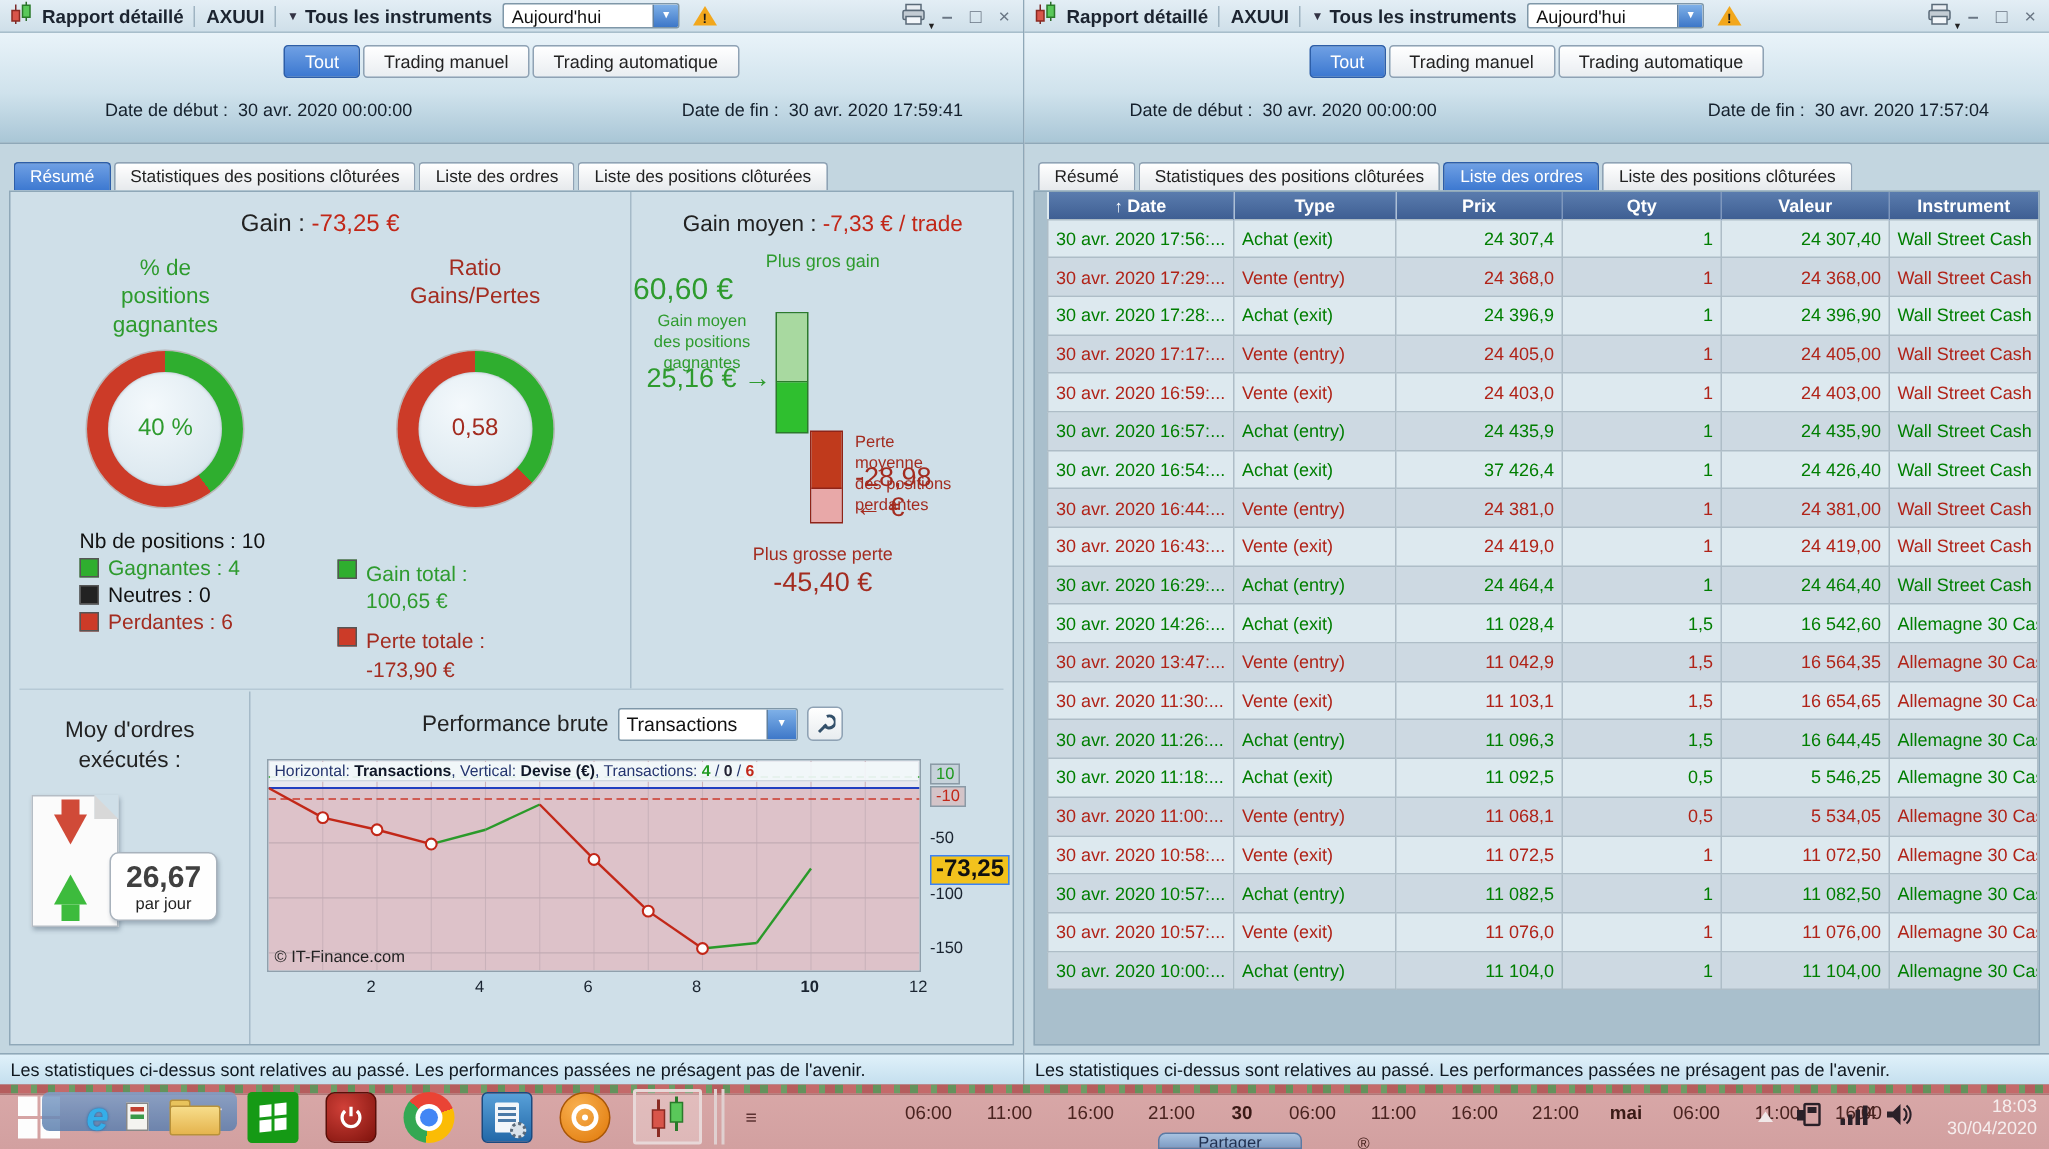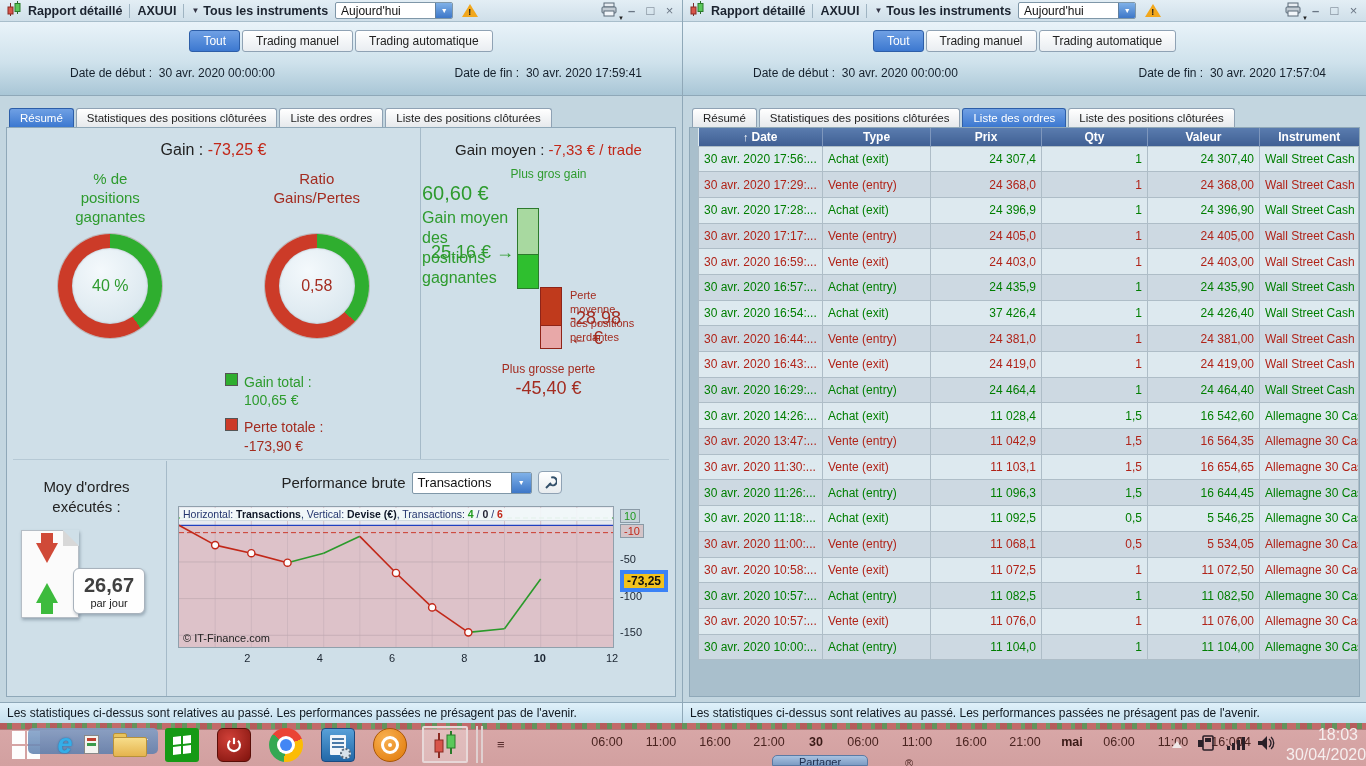--- a/index.html
+++ b/index.html
@@ -69,21 +69,21 @@
   .gmval { color:#c22718; }
   .pgg { text-align:center; margin-top:9px; font-size:12px; color:#2e9b2e; }
   .pggval { text-align:left; font-size:20px; color:#2e9b2e; margin-top:1px; }
   .barszone { position:relative; height:150px; margin-top:3px; }
   .gbar { position:absolute; left:95px; top:0; width:22px; border:1px solid #2c7a2c; }
   .gbar .lt { background:#a8d9a0; border-bottom:1px solid #2c7a2c; }
   .gbar .bt { background:#2fbf2f; }
   .rbar { position:absolute; left:118px; width:22px; border:1px solid #8f2418; }
   .rbar .dk { background:#c03a1c; border-bottom:1px solid #8f2418; }
   .rbar .lt2 { background:#e8a8a8; }
-  .glabel { position:absolute; left:0; width:92px; text-align:left; top:0; font-size:16px; line-height:1.25; color:#2e9b2e; }
+  .glabel { position:absolute; left:0; width:92px; text-align:center; top:0; font-size:11px; line-height:1.25; color:#2e9b2e; }
   .gvalrow { position:absolute; left:-40px; width:132px; text-align:right; font-size:18px; color:#2e9b2e; white-space:nowrap; }
   .rlabel { position:absolute; left:148px; width:100px; font-size:11px; line-height:1.25; color:#a32c20; }
   .rvalblock { position:absolute; left:148px; font-size:18px; color:#a32c20; line-height:1.1; }
   .pgp { text-align:center; font-size:12px; color:#a32c20; margin-top:4px; }
   .pgpval { text-align:center; font-size:18px; color:#a32c20; margin-top:2px; }
 
   
   .perfleft { position:absolute; left:0; top:333px; width:160px; bottom:0; border-right:1px solid #a5bac8; }
   .ordtitle { text-align:center; margin-top:16px; font-size:15px; line-height:1.3; color:#222; }
   .ordicon { position:relative; margin:14px 0 0 14px; width:120px; height:110px; }
@@ -105,21 +105,21 @@
   .chartzone { position:relative; margin:12px 0 0 10px; width:436px; height:164px; }
   .plotwrap { position:absolute; left:0; top:0; width:436px; height:142px; border:1px solid #90a0ac; }
   .plegend { position:absolute; left:1px; right:1px; top:1px; height:13px; background:rgba(242,247,250,.92); font-size:10.5px; white-space:nowrap; overflow:hidden; padding-left:3px; color:#24356e; line-height:13px; border-bottom:1px solid #cfd8df; }
   .plegend b { color:#101828; }
   .lw { font-weight:bold; color:#1f9a1f; } .ln { font-weight:bold; color:#223; } .ll { font-weight:bold; color:#c22718; }
   .copyr { position:absolute; left:4px; bottom:3px; font-size:11px; color:#222; }
   .ylabels { position:absolute; left:442px; top:0; width:60px; height:142px; }
   .ylab { position:absolute; font-size:11px; color:#1a2430; }
   .ybox { border:1px solid #8a9aa6; background:#c6d2da; padding:0 3px; font-size:11px; }
   .ybox.g { color:#1f9a1f; } .ybox.r { color:#c22718; background:#d4c4c8; }
-  .ycur { border:4px solid #3b82f6; background:#f2c21d; color:#111; padding:0 3px; font-size:12px; font-weight:bold; }
+  .ycur { border:1px solid #3b82f6; background:#f2c21d; color:#111; padding:0 3px; font-size:16px; font-weight:bold; }
   .xlabels { position:absolute; left:0; top:146px; width:436px; height:16px; }
   .xlab { position:absolute; font-size:11px; color:#1a2430; }
   .xlab.bold { font-weight:bold; }
 
   
   .tablepanel { position:relative; margin:0 6px; height:570px; background:#a9bfcc; border:1px solid #8fa8b8; overflow:hidden; flex:0 0 auto; }
   table.otable { border-collapse:collapse; width:660px; margin-left:8px; table-layout:fixed; background:#dde9ef; }
   .otable th { background:linear-gradient(#5a7cae,#3f5f93); color:#fff; font-weight:bold; font-size:12px; height:18px; border-left:1px solid #7e97bd; text-align:center; white-space:nowrap; overflow:hidden; }
   .otable th:first-child { border-left:none; }
   .otable td { height:25.7px; padding:0 5px; border:1px solid #aebdc7; font-size:12px; white-space:nowrap; overflow:hidden; }
@@ -127,21 +127,21 @@
   .otable td.c-num { text-align:right; }
   .otable tr.buy td { color:#007e00; }
   .otable tr.sell td { color:#b02318; }
   .otable td.c-date { color:#20262e; }
   .sortarr { font-size:11px; margin-right:3px; }
 
   
   .taskbar { position:absolute; left:0; top:723px; width:1366px; height:43px; background:linear-gradient(#9c5252,#8a4343); overflow:hidden; }
   .tb-chartstrip { position:absolute; left:0; top:0; right:0; height:43px; background:linear-gradient(#d9a8a8,#d2a0a0); }
   .candlestrip { position:absolute; left:0; right:0; top:0; height:7px; background:repeating-linear-gradient(90deg,#b05050 0 7px,#4f8f4f 7px 12px,#c06060 12px 21px,#5a9a5a 21px 25px); opacity:.85; border-bottom:1px solid #a87070; }
-  .timeline { position:absolute; left:580px; top:12px; width:640px; display:flex; gap:0; }
+  .timeline { position:absolute; left:592px; top:12px; width:640px; display:flex; gap:0; }
   .tl { width:54px; text-align:center; font-size:12.5px; color:#4a2420; flex:0 0 auto; }
   .tl.bold { font-weight:bold; color:#3a1a16; width:40px; }
   .tl-extra { position:absolute; left:1237px; top:12px; font-size:12.5px; color:#4a2420; }
   .tb-icons { position:absolute; left:0; top:0; height:43px; display:flex; align-items:center; gap:0; }
   .ticon { width:52px; height:43px; display:flex; align-items:center; justify-content:center; position:relative; flex:0 0 auto; }
   .ticon.sm { width:26px; }
   .startlogo { display:grid; grid-template-columns:13px 13px; grid-template-rows:13px 13px; gap:2px; }
   .startlogo span { background:#fdfdfd; }
   .partager-ghost { position:absolute; left:28px; top:5px; width:130px; height:26px; background:linear-gradient(#7f9fc8,#5c7fae); border-radius:5px; color:#eef; font-size:13px; display:flex; align-items:center; justify-content:flex-end; padding-right:10px; opacity:.85; }
   .ie-e { font-size:27px; font-style:italic; font-weight:bold; color:#35aee8; text-shadow:0 0 2px #1a6aa8; }
@@ -163,21 +163,21 @@
   .bluedoc:before { content:""; position:absolute; left:2px; top:3px; width:12px; height:2px; background:#4a7aa8; box-shadow:0 4px 0 #4a7aa8, 0 8px 0 #4a7aa8; }
   .bluedoc .gear { position:absolute; right:-5px; bottom:-4px; width:11px; height:11px; border-radius:50%; background:#d8e2ea; border:2px dotted #5a6a7a; }
   .wheelicon { position:relative; width:34px; height:34px; border-radius:50%; background:radial-gradient(circle at 35% 30%, #f8b050, #e07808); border:1px solid #a85606; }
   .wheelicon:before { content:""; position:absolute; inset:7px; border-radius:50%; border:3px solid #fff; }
   .wheelicon:after { content:""; position:absolute; inset:14px; border-radius:50%; background:#fff; box-shadow:0 -10px 0 -3px #fff, 0 10px 0 -3px #fff, 10px 0 0 -3px #fff, -10px 0 0 -3px #fff; }
   .prticon { width:46px; height:37px; border:2px solid #e8d8d8; background:rgba(255,255,255,.25); border-radius:2px; display:flex; align-items:center; justify-content:center; }
   .grip { width:7px; height:37px; border-left:2px solid #e0d0d0; border-right:2px solid #e0d0d0; margin-left:2px; }
   .menueq { color:#5a3030; font-size:13px; margin-left:14px; }
   .tray { position:absolute; right:0; top:0; height:43px; display:flex; align-items:center; gap:9px; padding-right:8px; }
   .hiddentri { width:0; height:0; border-left:5px solid transparent; border-right:5px solid transparent; border-bottom:7px solid #f0e8e8; margin-right:6px; }
-  .clockcol { text-align:right; color:#f6eeee; line-height:1.25; font-size:16px; width:72px; }
+  .clockcol { text-align:right; color:#f6eeee; line-height:1.25; font-size:12px; width:72px; }
   .partager-sliver { position:absolute; left:772px; top:32px; width:96px; height:11px; background:linear-gradient(#a8c2e0,#7d9cc4); border:1px solid #5a7aa4; border-radius:5px 5px 0 0; color:#203050; font-size:11px; text-align:center; overflow:hidden; line-height:13px; }
   .reg-glyph { position:absolute; left:905px; top:34px; color:#4a2420; font-size:11px; }
 </style>
 </head>
 <body>
 
 <div class="desktop">
 
   <section class="win left">
     <div class="titlebar">
@@ -244,20 +244,37 @@
           <div class="donutcol">
               <div class="donut" style="background: conic-gradient(rgb(47, 174, 47) 0deg, rgb(47, 174, 47) 40%, rgb(204, 59, 40) 40%, rgb(204, 59, 40) 100%);">
                 <span class="hole"></span>
                 <span class="dctr t-green">40 %</span>
               </div>
             </div>
           <div class="donutcol">
               <div class="donut" style="background: conic-gradient(rgb(47, 174, 47) 0deg, rgb(47, 174, 47) 37%, rgb(204, 59, 40) 37%, rgb(204, 59, 40) 100%);">
                 <span class="hole"></span>
                 <span class="dctr t-red">0,58</span>
+              </div>
+            </div>
+        </div>
+        <div class="legend1">
+          <div class="ltot">Nb de positions : 10</div>
+          <div>
+              <div class="lrow">
+                <span class="sw" style="background: rgb(47, 174, 47);"></span>
+                <span style="color: rgb(46, 155, 46);">Gagnantes : 4</span>
+              </div>
+              <div class="lrow">
+                <span class="sw" style="background: rgb(34, 34, 34);"></span>
+                <span style="color: rgb(17, 17, 17);">Neutres : 0</span>
+              </div>
+              <div class="lrow">
+                <span class="sw" style="background: rgb(204, 59, 40);"></span>
+                <span style="color: rgb(163, 44, 32);">Perdantes : 6</span>
               </div>
             </div>
         </div>
         <div class="legend2">
           <div class="lrow">
               <span class="sw" style="background:#2fae2f"></span>
               <span class="l2txt t-green"><span>Gain total :</span><br><span>100,65 €</span></span>
             </div>
           <div class="gap"></div>
           <div class="lrow">

